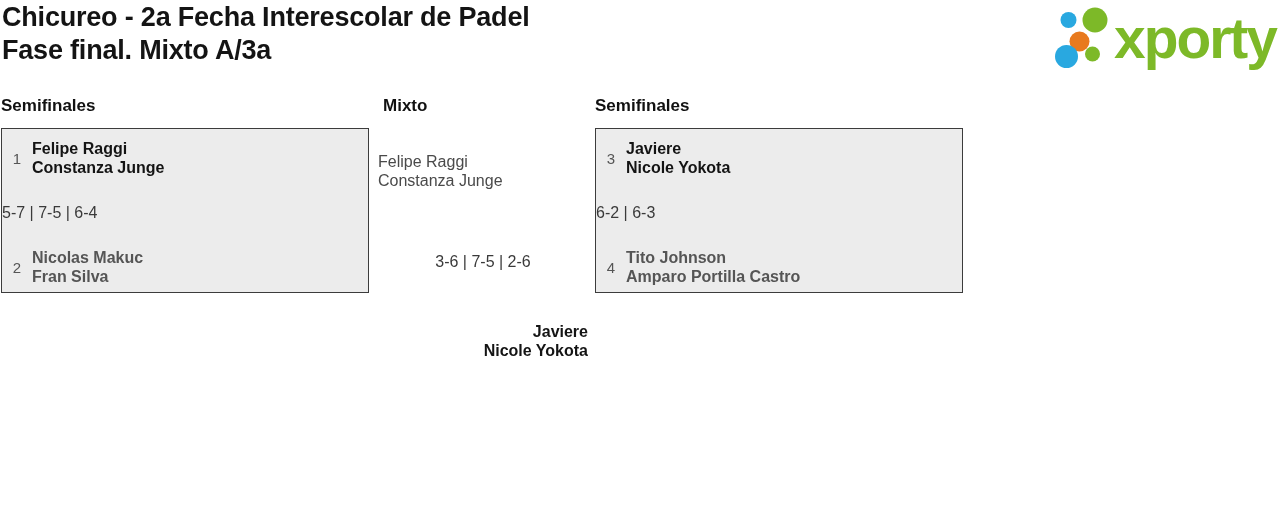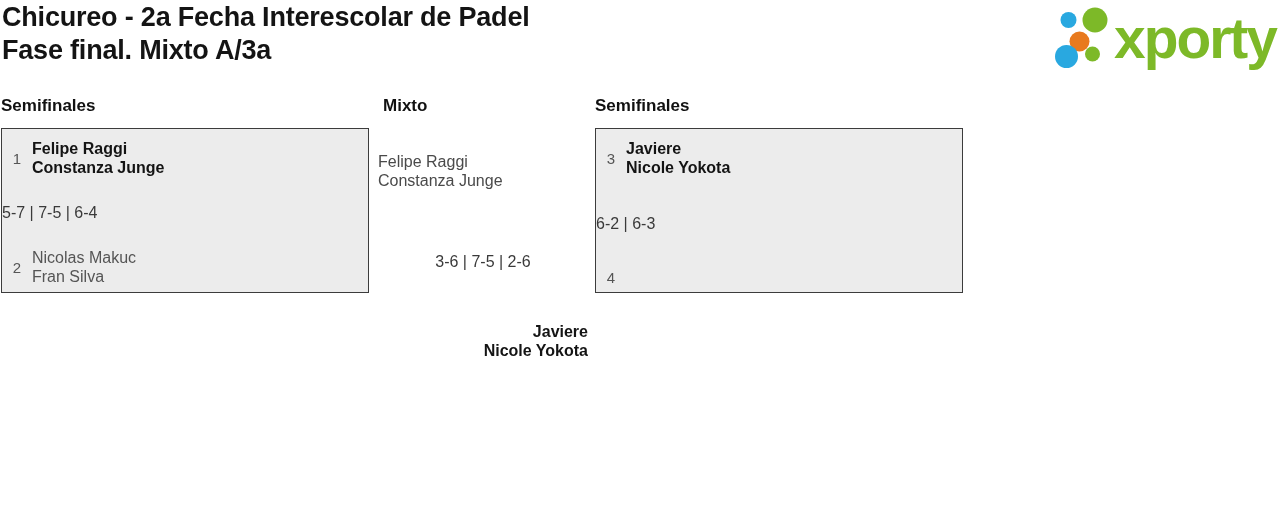--- a/index.html
+++ b/index.html
@@ -41,21 +41,21 @@
   .mb-left  { left: 1px; }
   .mb-right { left: 595px; }
 
   .team { display: flex; align-items: center; }
   .seed {
     width: 30px; flex: 0 0 30px; text-align: center;
     font-size: 15px; color: #555;
   }
   .players { font-size: 16px; line-height: 19px; }
   .team.winner .players { font-weight: 700; color: #141414; }
-  .team.loser  .players { font-weight: 400; color: #555; }
+  .team.loser  .players { font-weight: 700; color: #555; }
 
   .box-score {
     text-align: left; font-size: 16px; line-height: 19px; color: #3a3a3a;
   }
 
   
   .finalist {
     position: absolute; left: 378px; top: 152px;
     font-size: 16px; line-height: 19px; color: #4a4a4a;
   }
@@ -122,14 +122,18 @@
   <div class="team winner">
     <div class="seed">3</div>
     <div class="players">
       <div>Javiere</div>
       <div>Nicole Yokota</div>
     </div>
   </div>
   <div class="box-score">6-2 | 6-3</div>
   <div class="team loser">
     <div class="seed">4</div>
+    <div class="players">
+      <div>Tito Johnson</div>
+      <div>Amparo Portilla Castro</div>
+    </div>
   </div>
 </div>
 
 </body></html>

